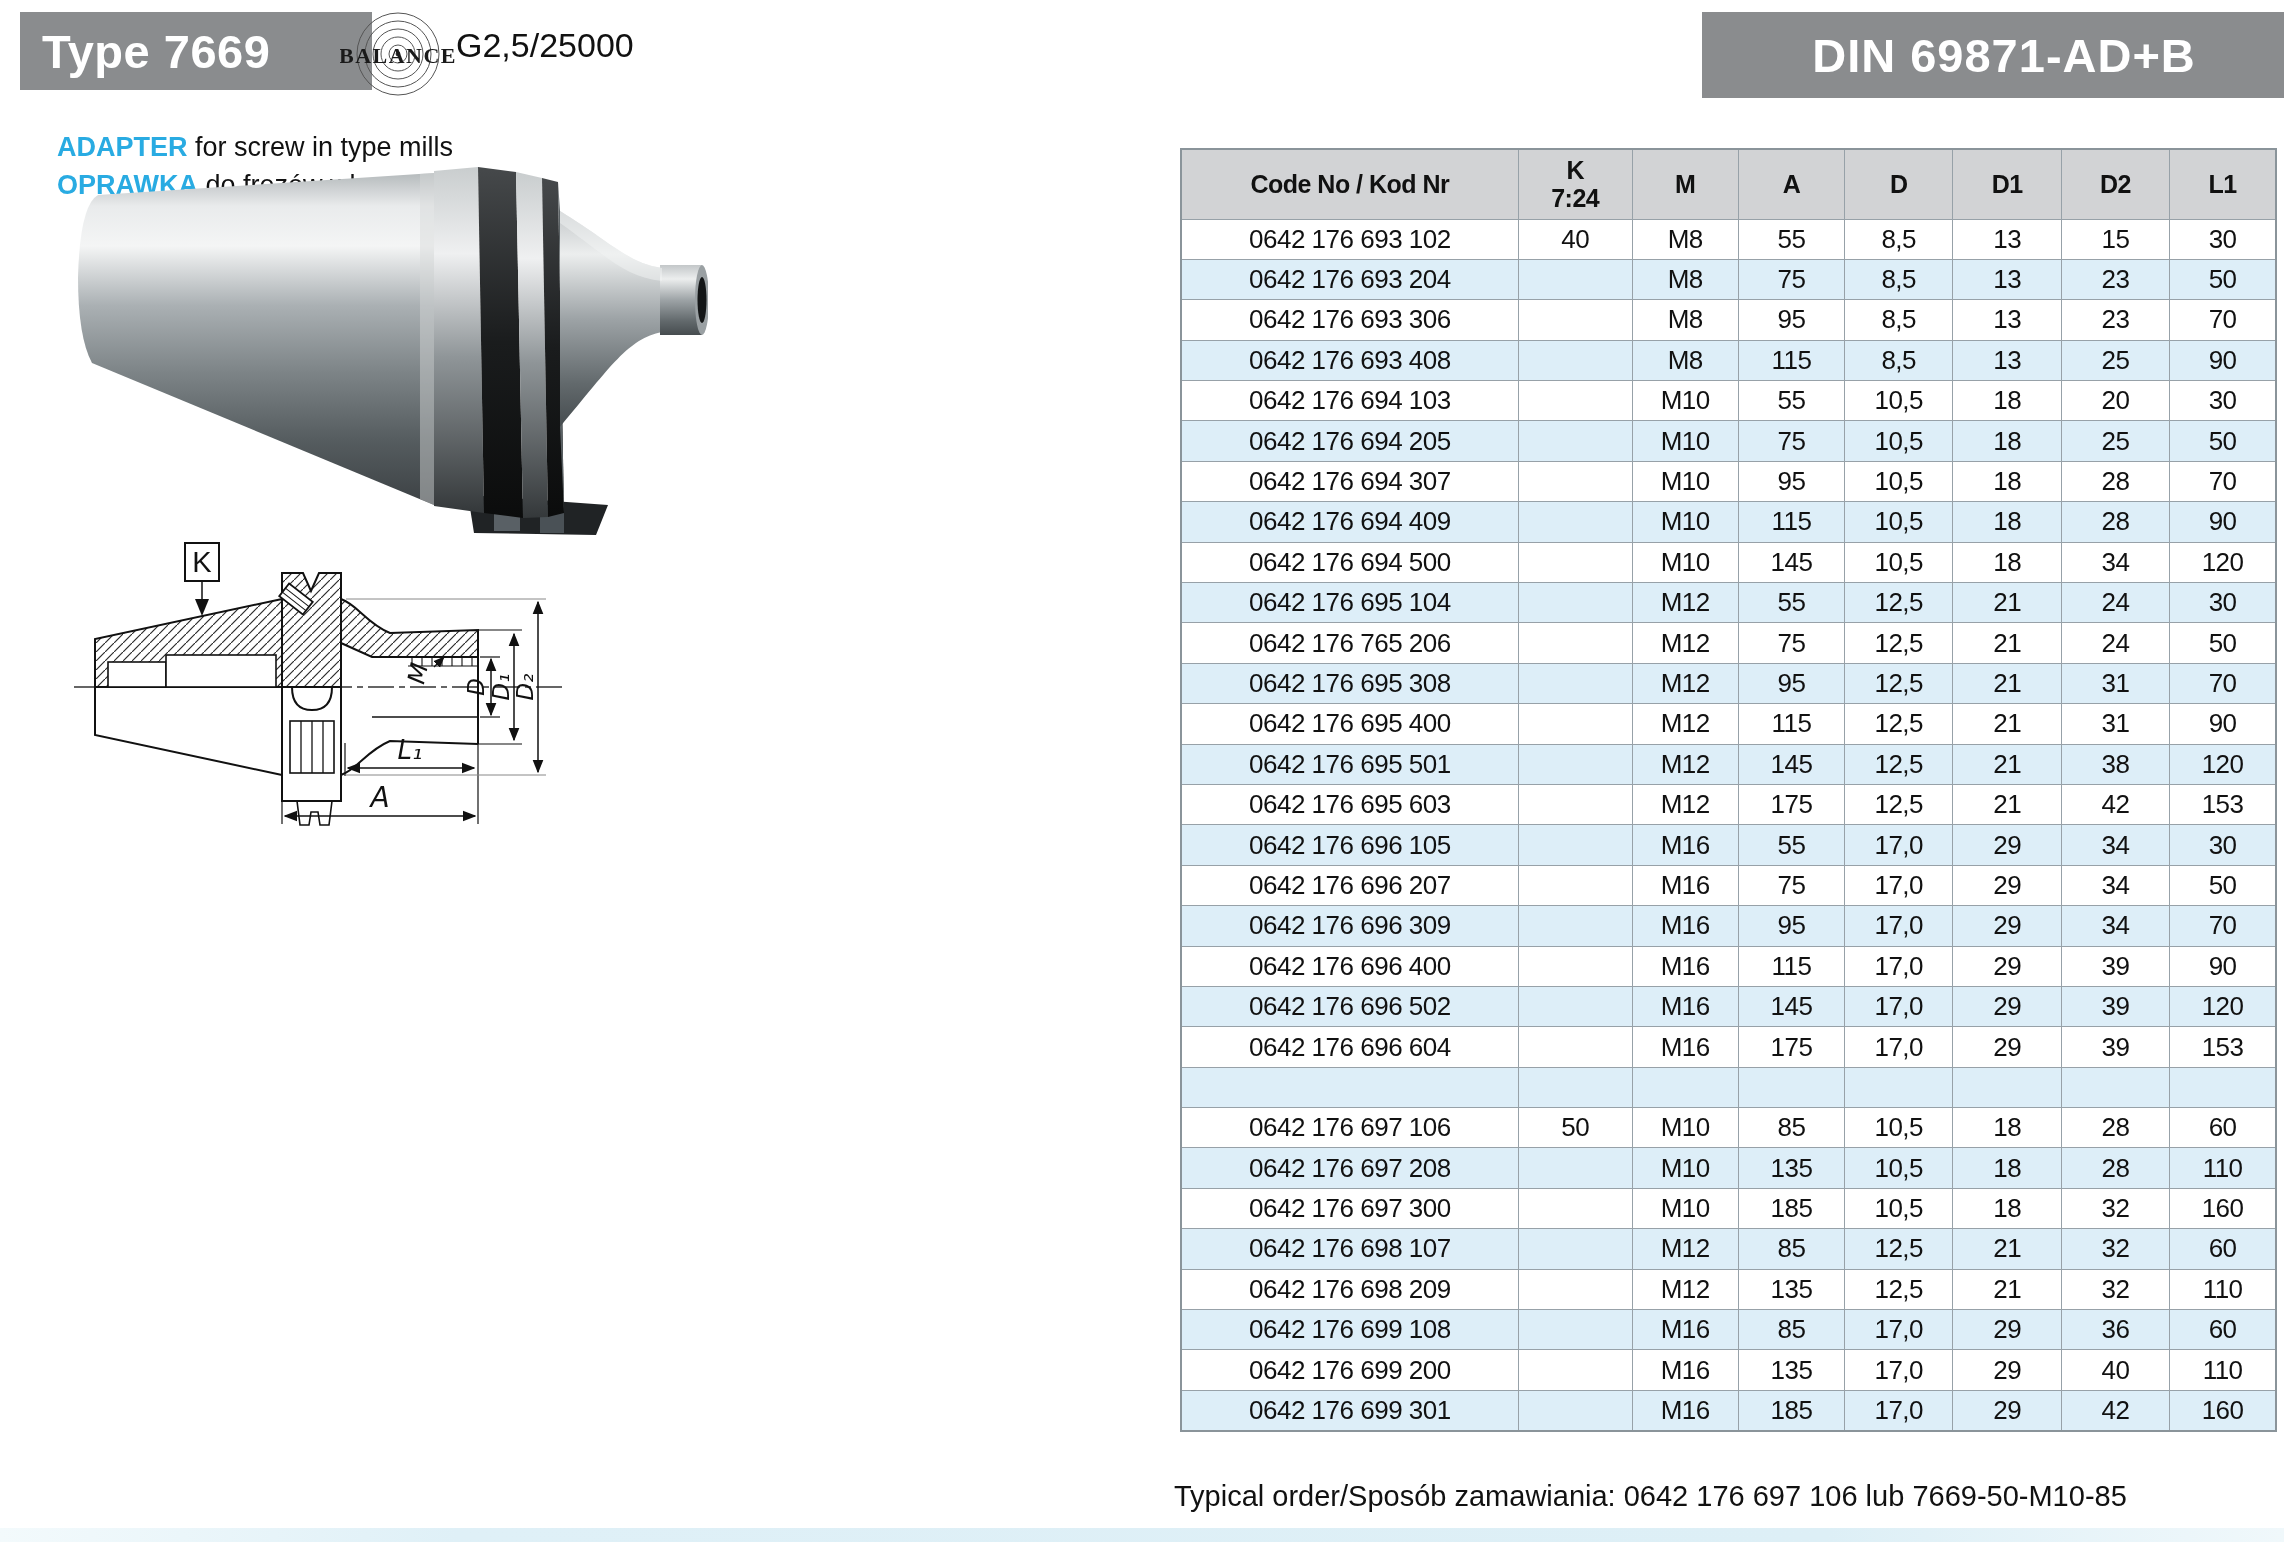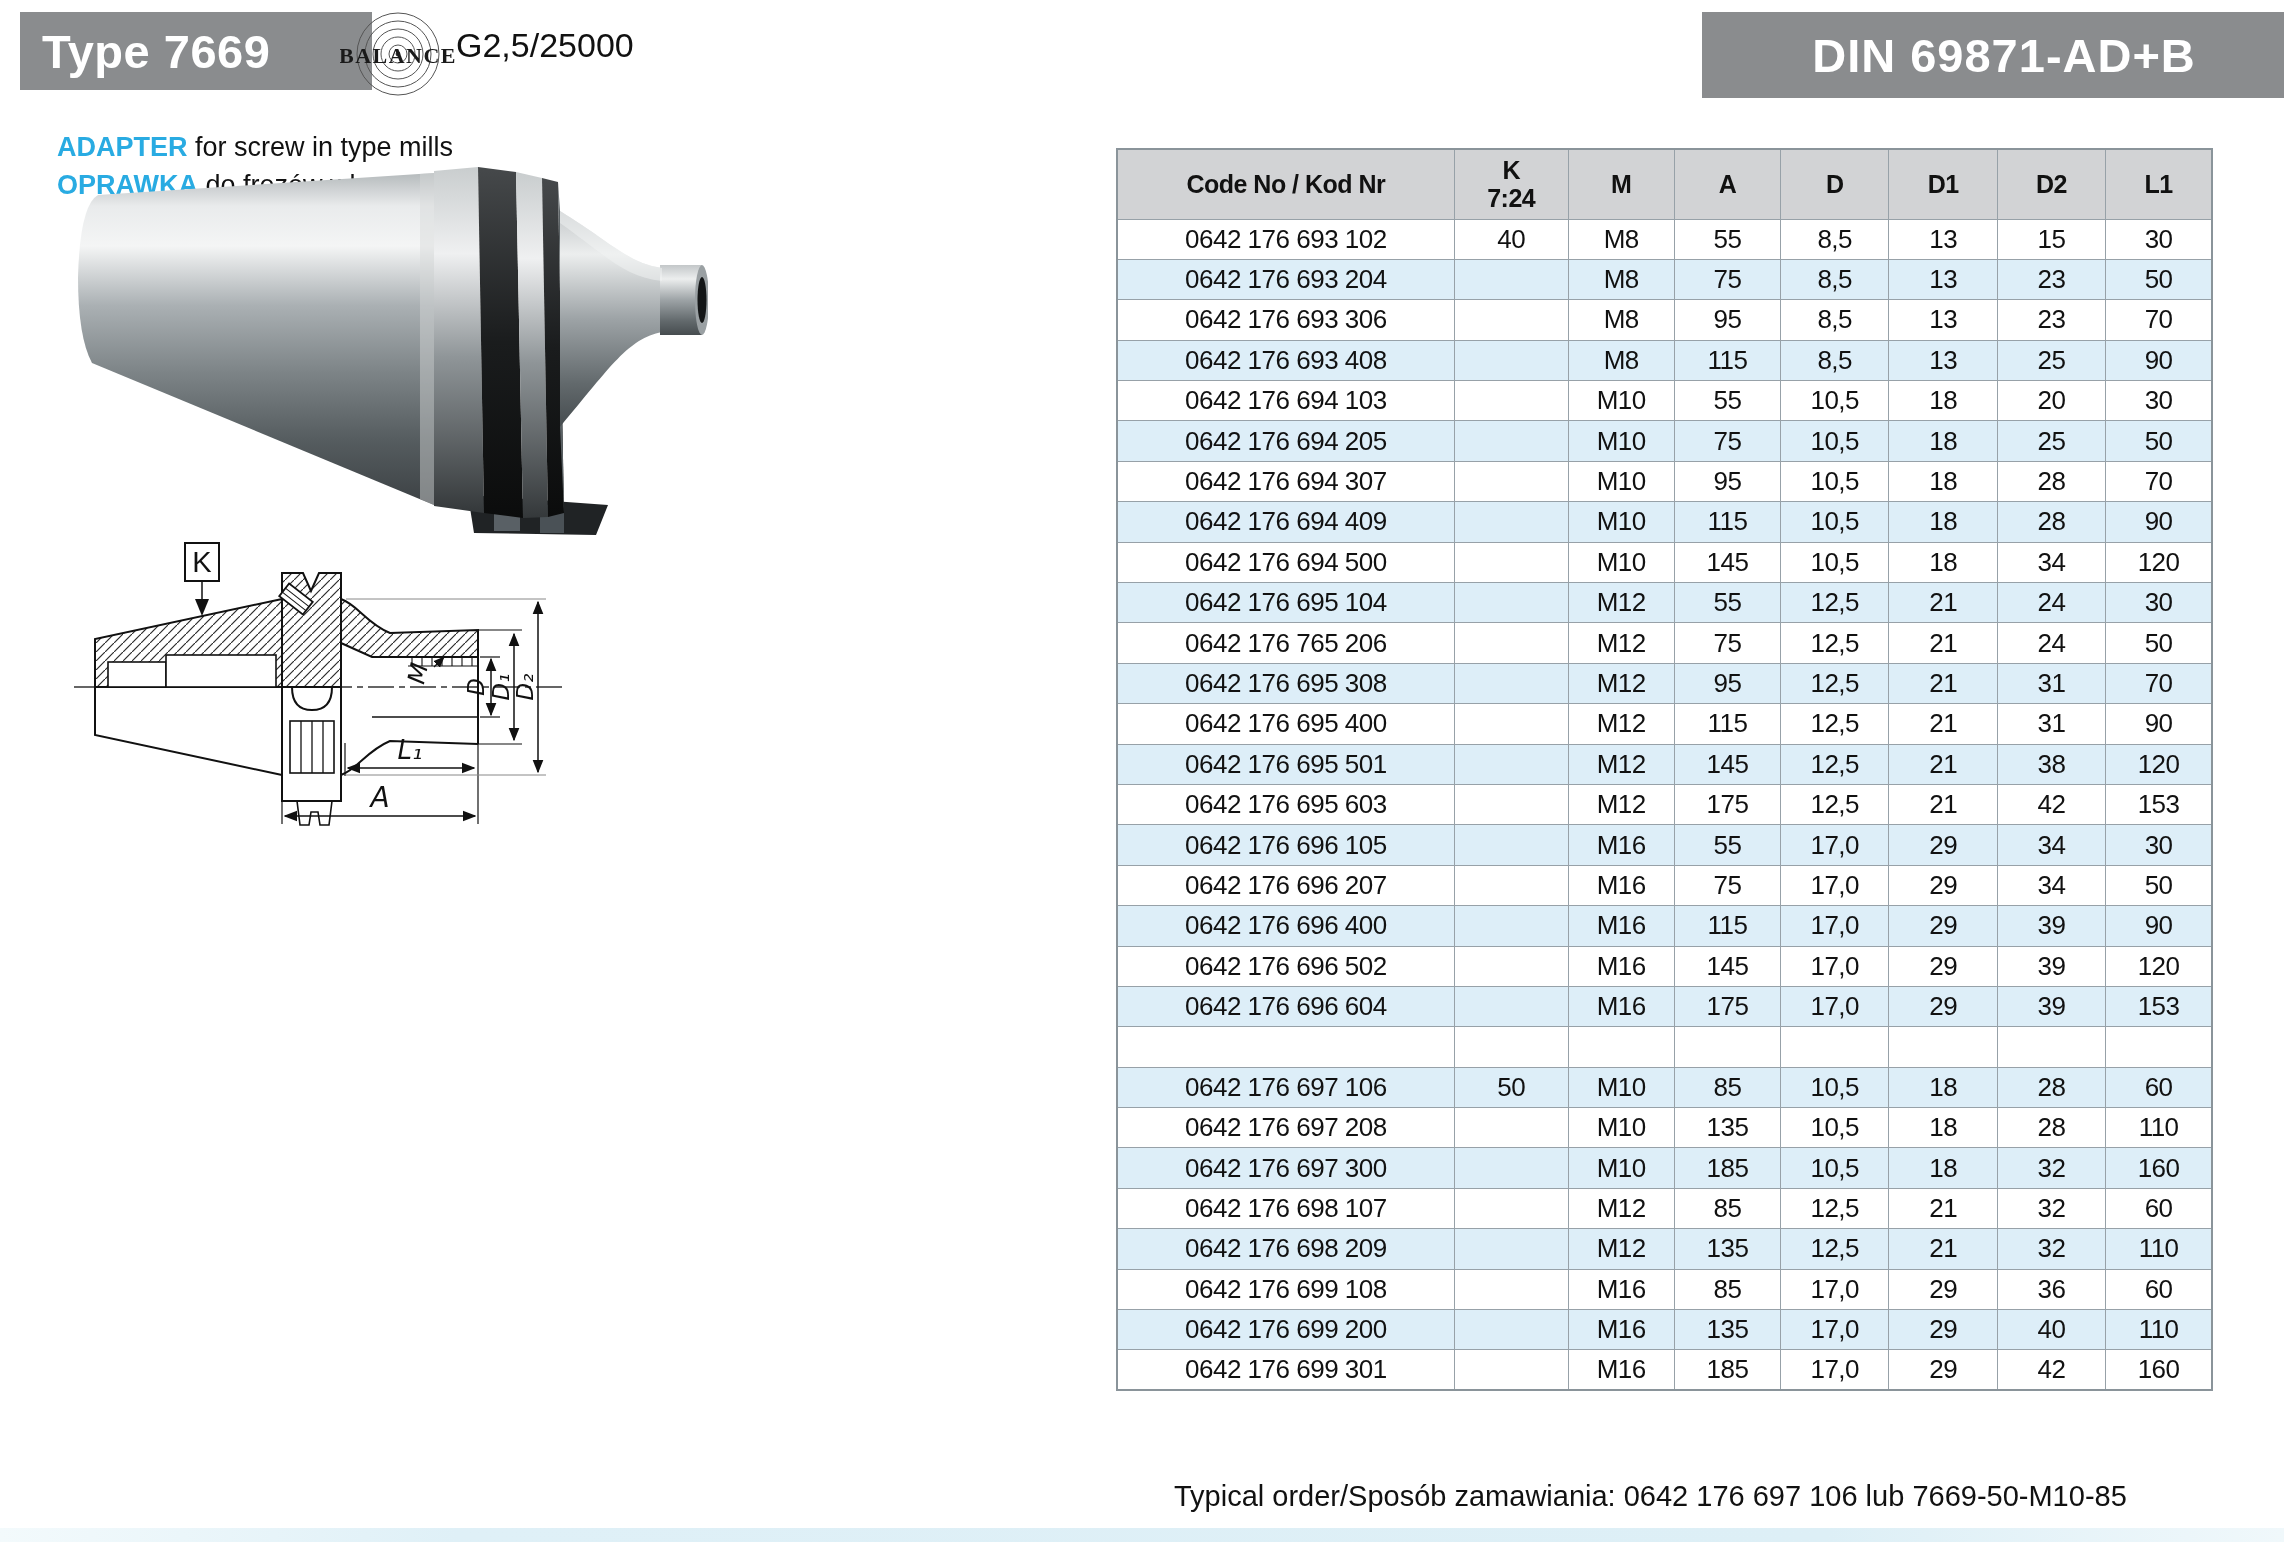--- a/index.html
+++ b/index.html
@@ -26,21 +26,21 @@
   .din-box span{color:#fff;font-size:47px;font-weight:bold;letter-spacing:1px;}
 
   .subtitle{position:absolute;left:57px;font-size:27px;color:#111;margin-top:36px;}
   .sub-en{top:96px;}
   .sub-pl{top:134px;}
   .subtitle .hl{color:var(--accent-blue);font-weight:bold;}
 
   .photo{position:absolute;left:68px;top:165px;width:640px;height:370px;}
   .drawing{position:absolute;left:60px;top:535px;width:680px;height:330px;}
 
-  table.spec{position:absolute;left:1116px;top:148px;width:1097px;border-collapse:collapse;
+  table.spec{position:absolute;left:1180px;top:148px;width:1097px;border-collapse:collapse;
     table-layout:fixed;border:2px solid var(--outer-gray);}
   table.spec th,table.spec td{border:1px solid var(--line-gray);text-align:center;vertical-align:middle;
     letter-spacing:-0.5px;overflow:hidden;white-space:nowrap;}
   table.spec thead th{height:70px;background:var(--header-gray);font-size:25px;font-weight:bold;line-height:1.15;}
   table.spec td{height:40.4px;font-size:26px;font-weight:normal;padding:0 2px;}
   table.spec tbody tr:nth-child(even) td{background:var(--row-blue);}
 
   .footer-note{position:absolute;left:1174px;top:1480px;font-size:29px;color:#111;}
 
   .bottom-strip{position:absolute;left:0;top:1528px;width:2284px;height:14px;
@@ -398,20 +398,30 @@
         <td>0642 176 696 207</td>
         <td></td>
         <td>M16</td>
         <td>75</td>
         <td>17,0</td>
         <td>29</td>
         <td>34</td>
         <td>50</td>
       </tr>
       <tr>
+        <td>0642 176 696 309</td>
+        <td></td>
+        <td>M16</td>
+        <td>95</td>
+        <td>17,0</td>
+        <td>29</td>
+        <td>34</td>
+        <td>70</td>
+      </tr>
+      <tr>
         <td>0642 176 696 400</td>
         <td></td>
         <td>M16</td>
         <td>115</td>
         <td>17,0</td>
         <td>29</td>
         <td>39</td>
         <td>90</td>
       </tr>
       <tr>

